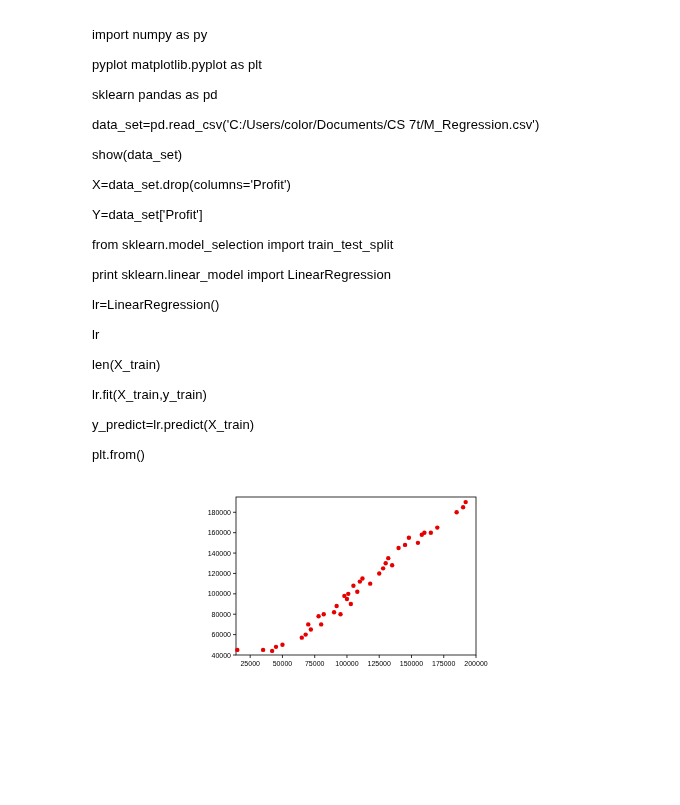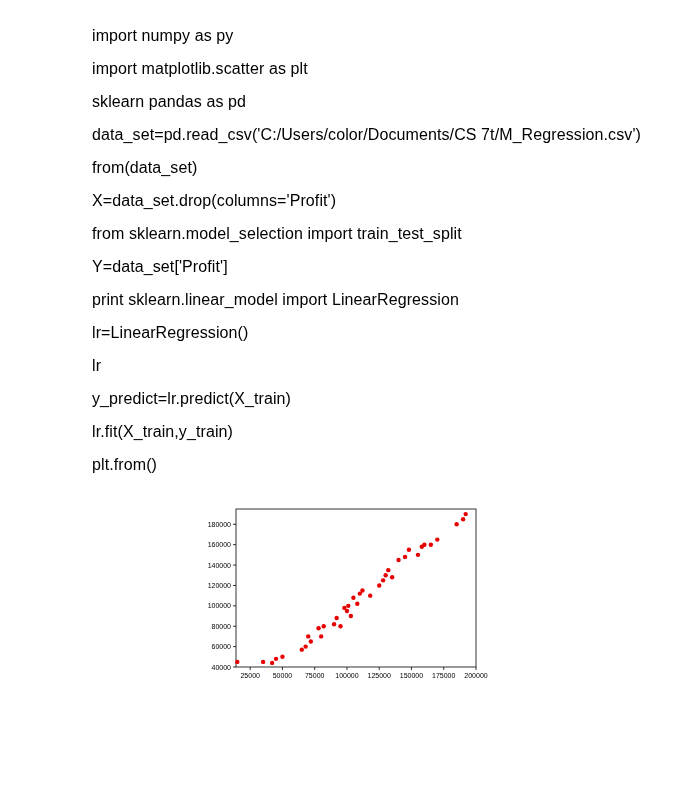--- a/index.html
+++ b/index.html
@@ -7,21 +7,21 @@
     background: #ffffff;
     font-family: Arial, Helvetica, sans-serif;
     width: 680px;
     height: 805px;
     overflow: hidden;
   }
   .code-section {
     padding: 27px 0 0 92px;
   }
   .code-line {
-    font-size: 16px;
+    font-size: 13px;
     color: #000000;
     margin-bottom: 15px;
     font-family: Arial, Helvetica, sans-serif;
     letter-spacing: 0.1px;
   }
   .chart-container {
     margin-top: 25px;
     display: flex;
     justify-content: center;
   }
@@ -45,32 +45,33 @@
   }
   .dot {
     fill: #e60000;
   }
 </style>
 </head>
 <body>
 
 <div class="code-section">
   <div class="code-line">import numpy as py</div>
-  <div class="code-line">import matplotlib.scatter as plt</div>
+  <div class="code-line">pyplot matplotlib.pyplot as plt</div>
   <div class="code-line">sklearn pandas as pd</div>
   <div class="code-line">data_set=pd.read_csv('C:/Users/color/Documents/CS 7t/M_Regression.csv')</div>
-  <div class="code-line">from(data_set)</div>
+  <div class="code-line">show(data_set)</div>
   <div class="code-line">X=data_set.drop(columns='Profit')</div>
+  <div class="code-line">Y=data_set['Profit']</div>
   <div class="code-line">from sklearn.model_selection import train_test_split</div>
-  <div class="code-line">Y=data_set['Profit']</div>
   <div class="code-line">print sklearn.linear_model import LinearRegression</div>
   <div class="code-line">lr=LinearRegression()</div>
   <div class="code-line">lr</div>
+  <div class="code-line">len(X_train)</div>
+  <div class="code-line">lr.fit(X_train,y_train)</div>
   <div class="code-line">y_predict=lr.predict(X_train)</div>
-  <div class="code-line">lr.fit(X_train,y_train)</div>
   <div class="code-line">plt.from()</div>
 </div>
 
 <div class="chart-container">
   <svg class="chart-svg" viewBox="0 0 300 190">
     <g id="plot-group">
         <rect x="46" y="10" width="240" height="158" class="plot-border"></rect>
         <line x1="60.193548387096776" x2="60.193548387096776" y1="168" y2="171" class="tick-mark"></line>
         <text x="60.193548387096776" y="179" text-anchor="middle" class="axis-tick">25000</text>
         <line x1="92.45161290322581" x2="92.45161290322581" y1="168" y2="171" class="tick-mark"></line>

